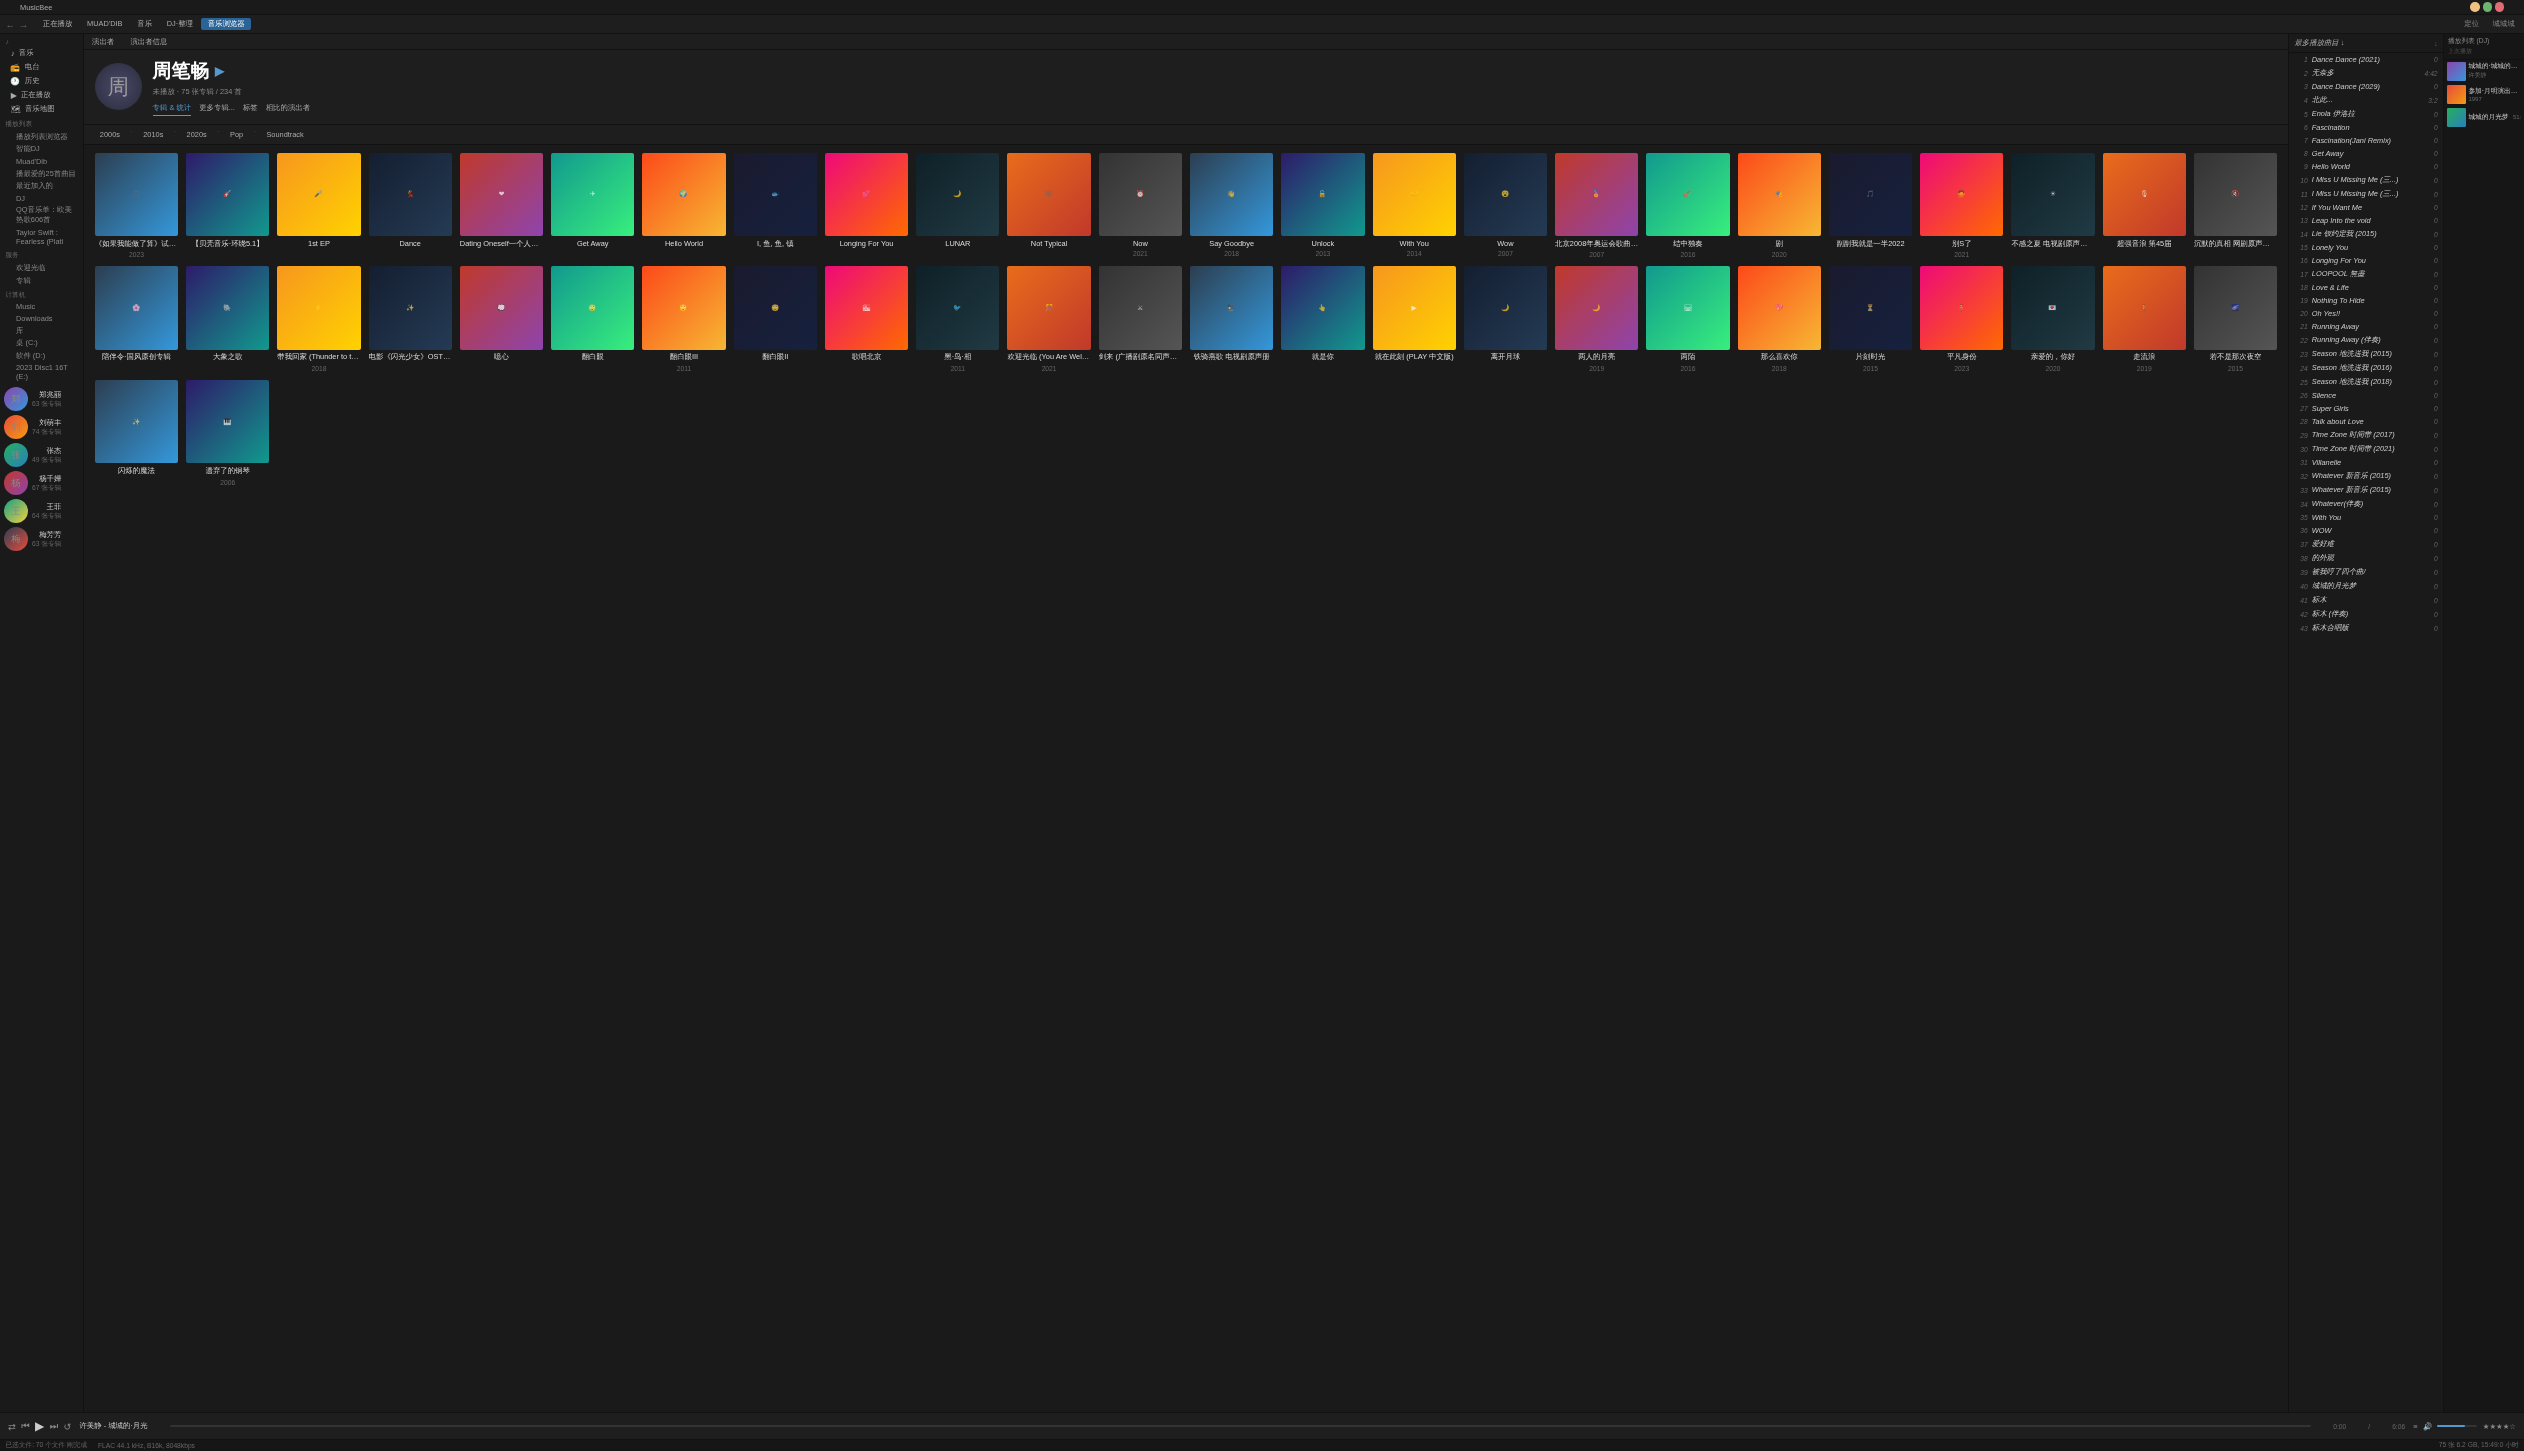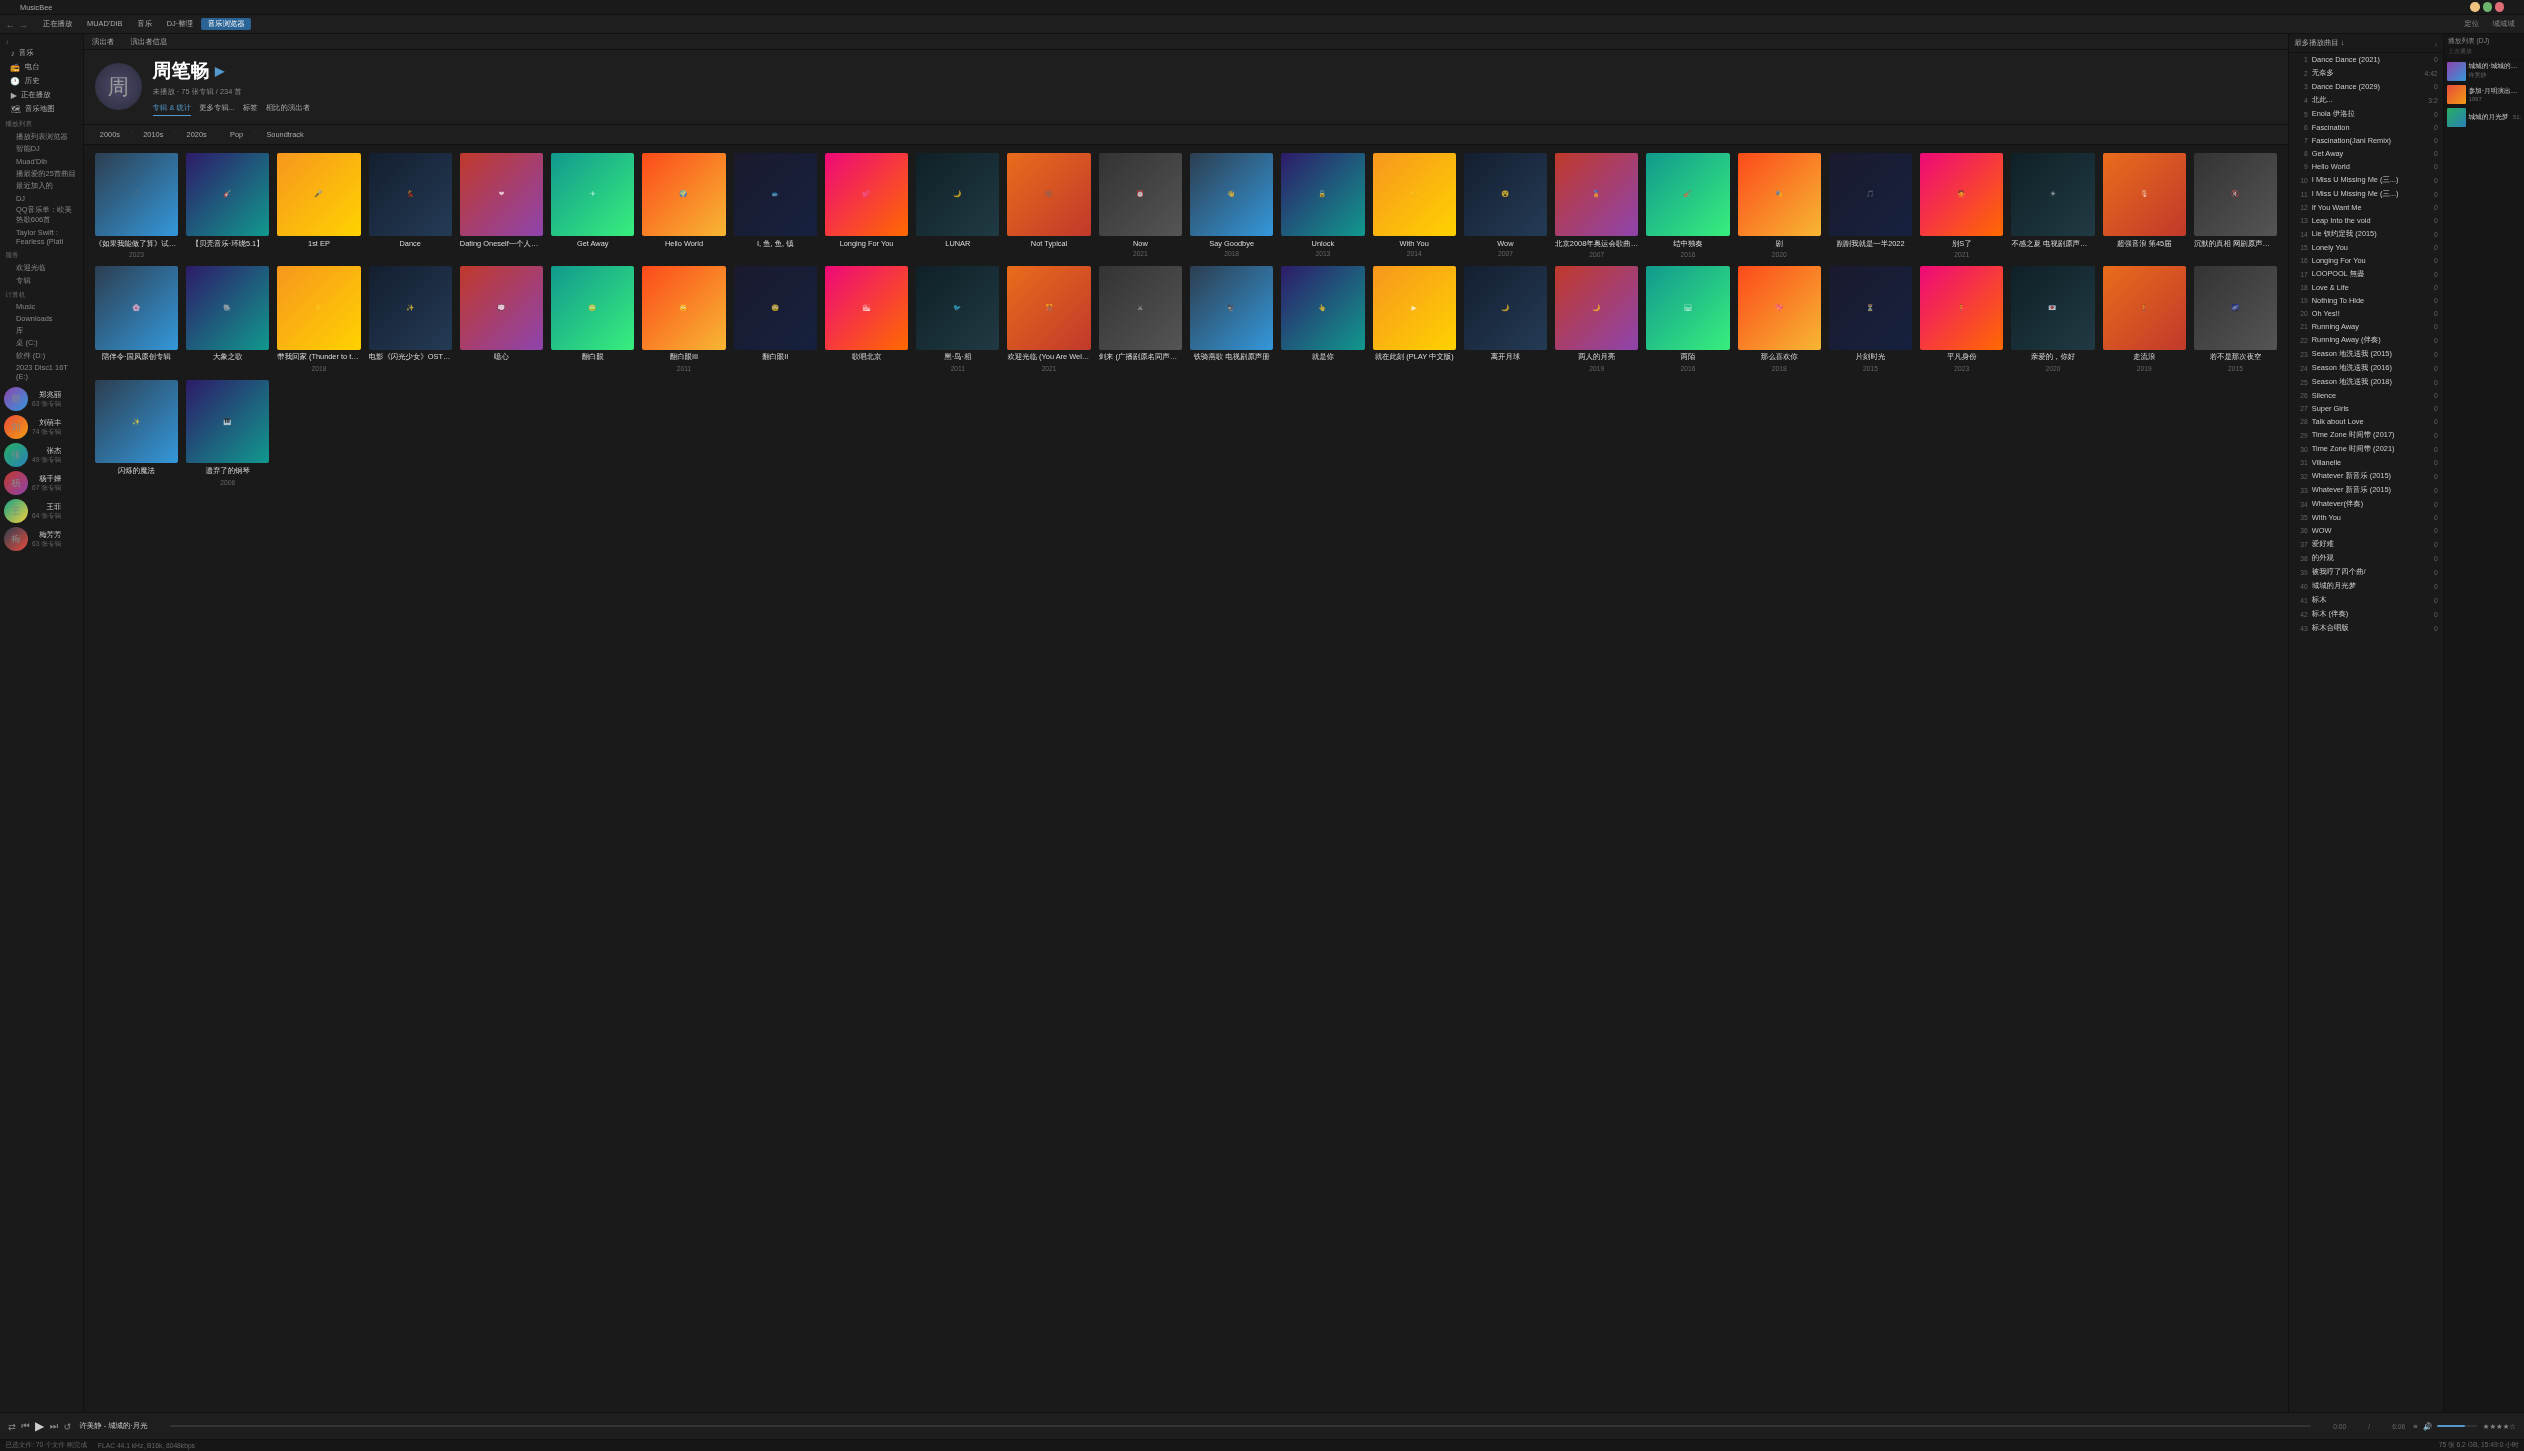--- a/index.html
+++ b/index.html
@@ -330,20 +330,21 @@
 
     
     .right-panel {
       width: 155px;
       background: #1a1a1a;
       flex-shrink: 0;
       display: flex;
       flex-direction: column;
       border-left: 0.7px solid #111;
       overflow: hidden;
+      font-style: italic;
     }
     .right-panel-header {
       padding: 4px 5.4px;
       border-bottom: 0.7px solid #111;
       display: flex;
       align-items: center;
       gap: 5.4px;
       flex-shrink: 0;
     }
     .right-panel-title {

